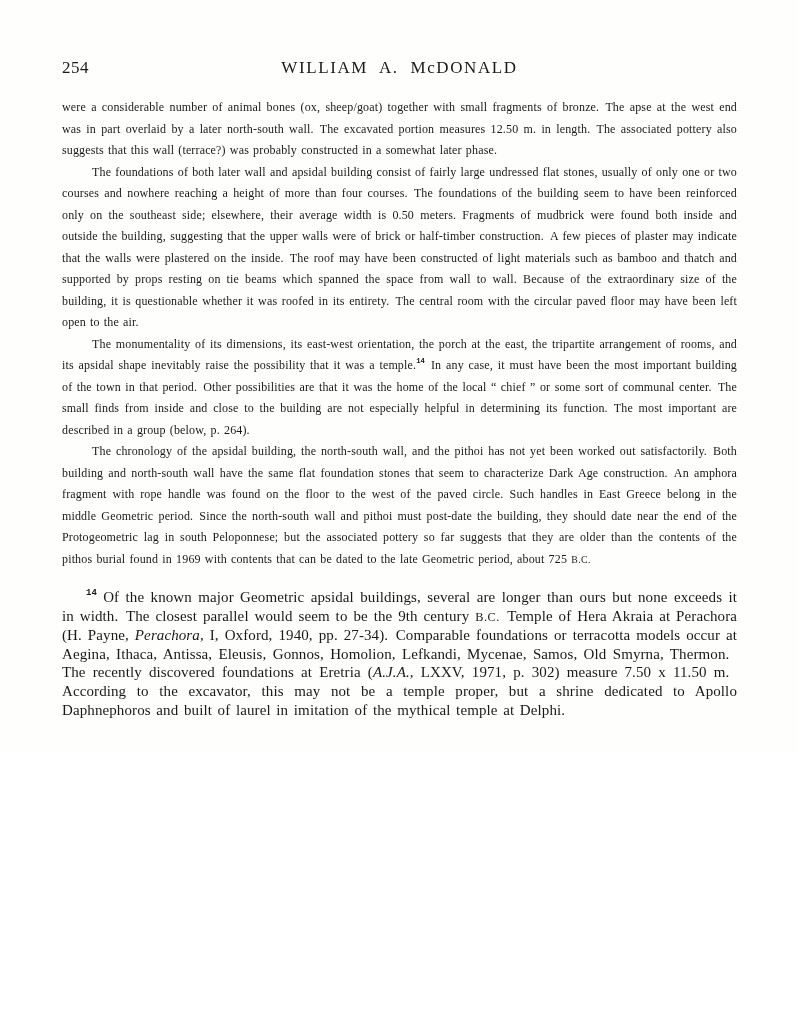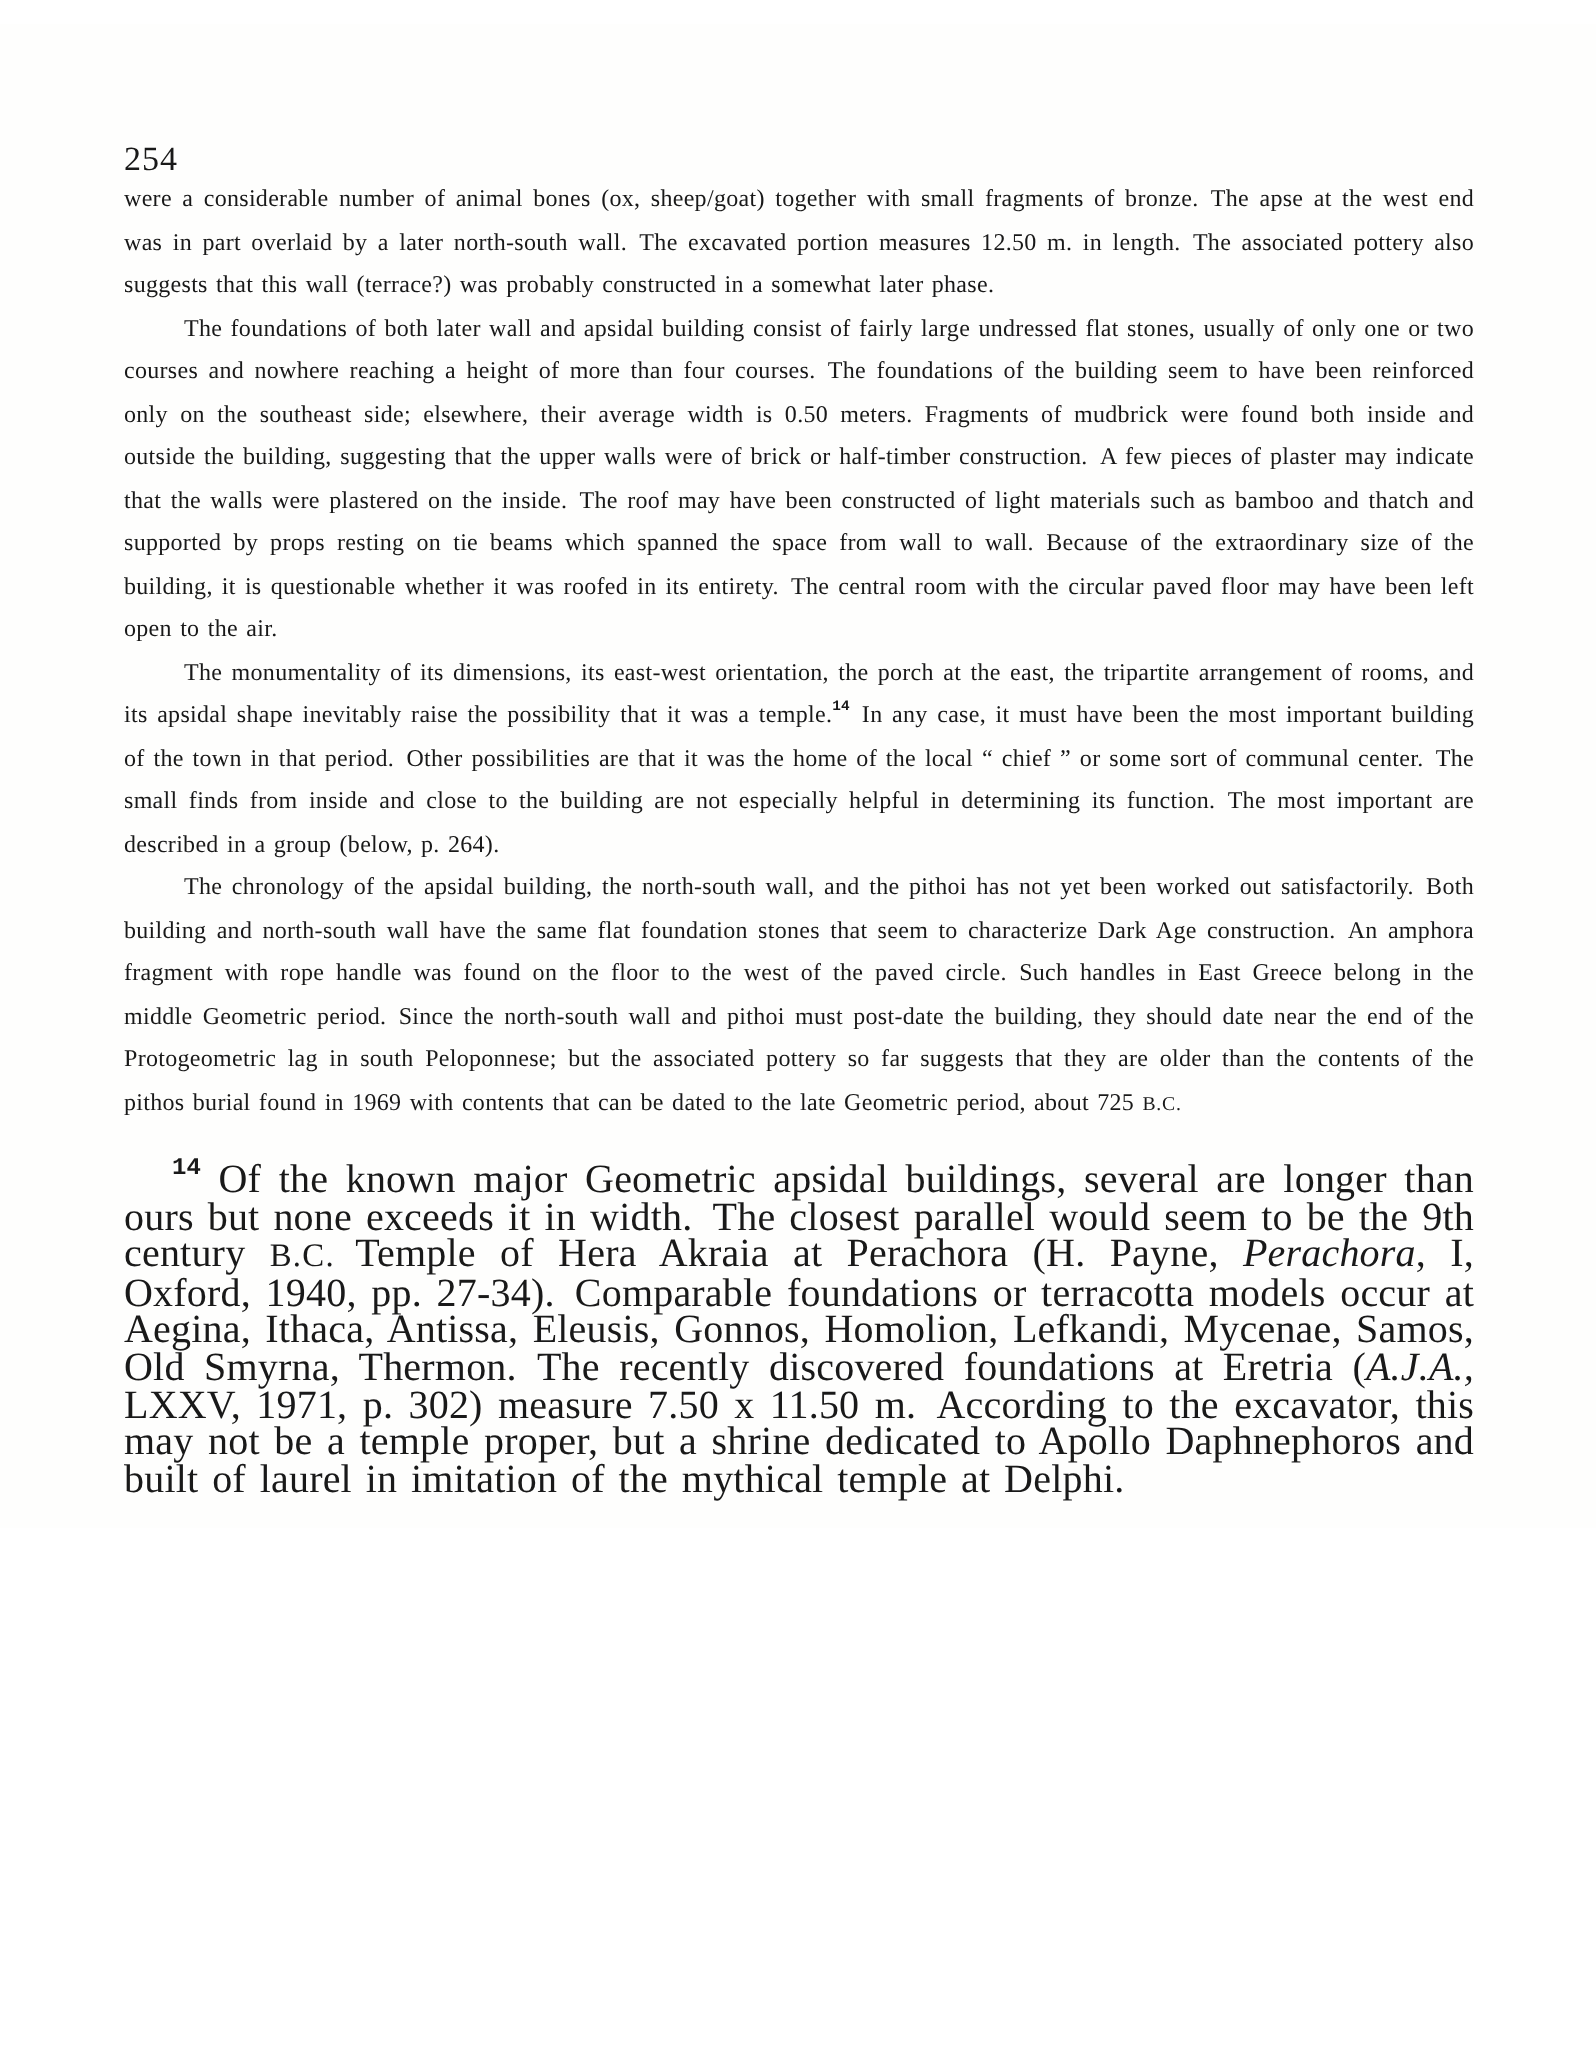--- a/index.html
+++ b/index.html
@@ -4,21 +4,21 @@
 <style>
   html, body {
     margin: 0;
     padding: 0;
     background: #ffffff;
   }
   .page {
     position: relative;
     width: 798px;
     height: 752px;
-    margin: 12px auto;
+    margin: 0 auto;
     background: #fefefd;
     color: #191919;
     box-sizing: border-box;
     padding: 58px 61px 0 62px;
     font-family: "Liberation Serif", "DejaVu Serif", serif;
     overflow: hidden;
   }
   .running-header {
     position: relative;
     text-align: center;
@@ -55,37 +55,38 @@
     vertical-align: super;
     letter-spacing: 0;
     font-weight: 600;
     font-family: Liberation Mono, monospace;
   }
   .sc { font-size: 0.82em; letter-spacing: 0.04em; }
   i { font-style: italic; }
   .footnote { margin-top: 18px; }
   .footnote p {
     margin: 0;
-    font-size: 20px;
+    font-size: 15px;
     line-height: 18.6px;
     text-align: justify;
     letter-spacing: 0.1px;
     word-spacing: 1.8px;
     text-indent: 24px;
     hyphens: auto;
     -webkit-hyphens: auto;
   }
   .fn-marker-space { white-space: pre; }
 </style>
 </head>
 <body>
 
 <div class="page">
   <header class="running-header">
     <span class="page-num">254</span>
+    <span class="head-title">WILLIAM A. McDONALD</span>
   </header>
   <main class="body-text" id="body-container">
       <p class=""><span>were a considerable number of animal bones (ox, sheep/goat) together with small fragments of bronze. The apse at the west end was in part overlaid by a later north-south wall. The excavated portion measures 12.50 m. in length. The associated pottery also suggests that this wall (terrace?) was probably constructed in a somewhat later phase.</span></p>
       <p class="indent"><span>The foundations of both later wall and apsidal building consist of fairly large undressed flat stones, usually of only one or two courses and nowhere reaching a height of more than four courses. The foundations of the building seem to have been reinforced only on the southeast side; elsewhere, their average width is 0.50 meters. Fragments of mudbrick were found both inside and outside the building, suggesting that the upper walls were of brick or half-timber construction. A few pieces of plaster may indicate that the walls were plastered on the inside. The roof may have been constructed of light materials such as bamboo and thatch and supported by props resting on tie beams which spanned the space from wall to wall. Because of the extraordinary size of the building, it is questionable whether it was roofed in its entirety. The central room with the circular paved floor may have been left open to the air.</span></p>
       <p class="indent"><span>The monumentality of its dimensions, its east-west orientation, the porch at the east, the tripartite arrangement of rooms, and its apsidal shape inevitably raise the possibility that it was a temple.</span><sup class="fn-ref">14</sup><span> In any case, it must have been the most important building of the town in that period. Other possibilities are that it was the home of the local “ chief ” or some sort of communal center. The small finds from inside and close to the building are not especially helpful in determining its function. The most important are described in a group (below, p. 264).</span></p>
       <p class="indent"><span>The chronology of the apsidal building, the north-south wall, and the pithoi has not yet been worked out satisfactorily. Both building and north-south wall have the same flat foundation stones that seem to characterize Dark Age construction. An amphora fragment with rope handle was found on the floor to the west of the paved circle. Such handles in East Greece belong in the middle Geometric period. Since the north-south wall and pithoi must post-date the building, they should date near the end of the Protogeometric lag in south Peloponnese; but the associated pottery so far suggests that they are older than the contents of the pithos burial found in 1969 with contents that can be dated to the late Geometric period, about 725 </span><span class="sc">B.C.</span></p>
     </main>
   <footer class="footnote" id="footnote-container">
       <p><sup class="fn-ref">14</sup><span class="fn-marker-space"> </span><span>Of the known major Geometric apsidal buildings, several are longer than ours but none exceeds it in width. The closest parallel would seem to be the 9th century </span><span class="sc">B.C.</span><span> Temple of Hera Akraia at Perachora (H. Payne, </span><i>Perachora</i><span>, I, Oxford, 1940, pp. 27-34). Comparable foundations or terracotta models occur at Aegina, Ithaca, Antissa, Eleusis, Gonnos, Homolion, Lefkandi, Mycenae, Samos, Old Smyrna, Thermon. The recently discovered foundations at Eretria (</span><i>A.J.A.,</i><span> LXXV, 1971, p. 302) measure 7.50 x 11.50 m. According to the excavator, this may not be a temple proper, but a shrine dedicated to Apollo Daphnephoros and built of laurel in imitation of the mythical temple at Delphi.</span></p>
     </footer>

